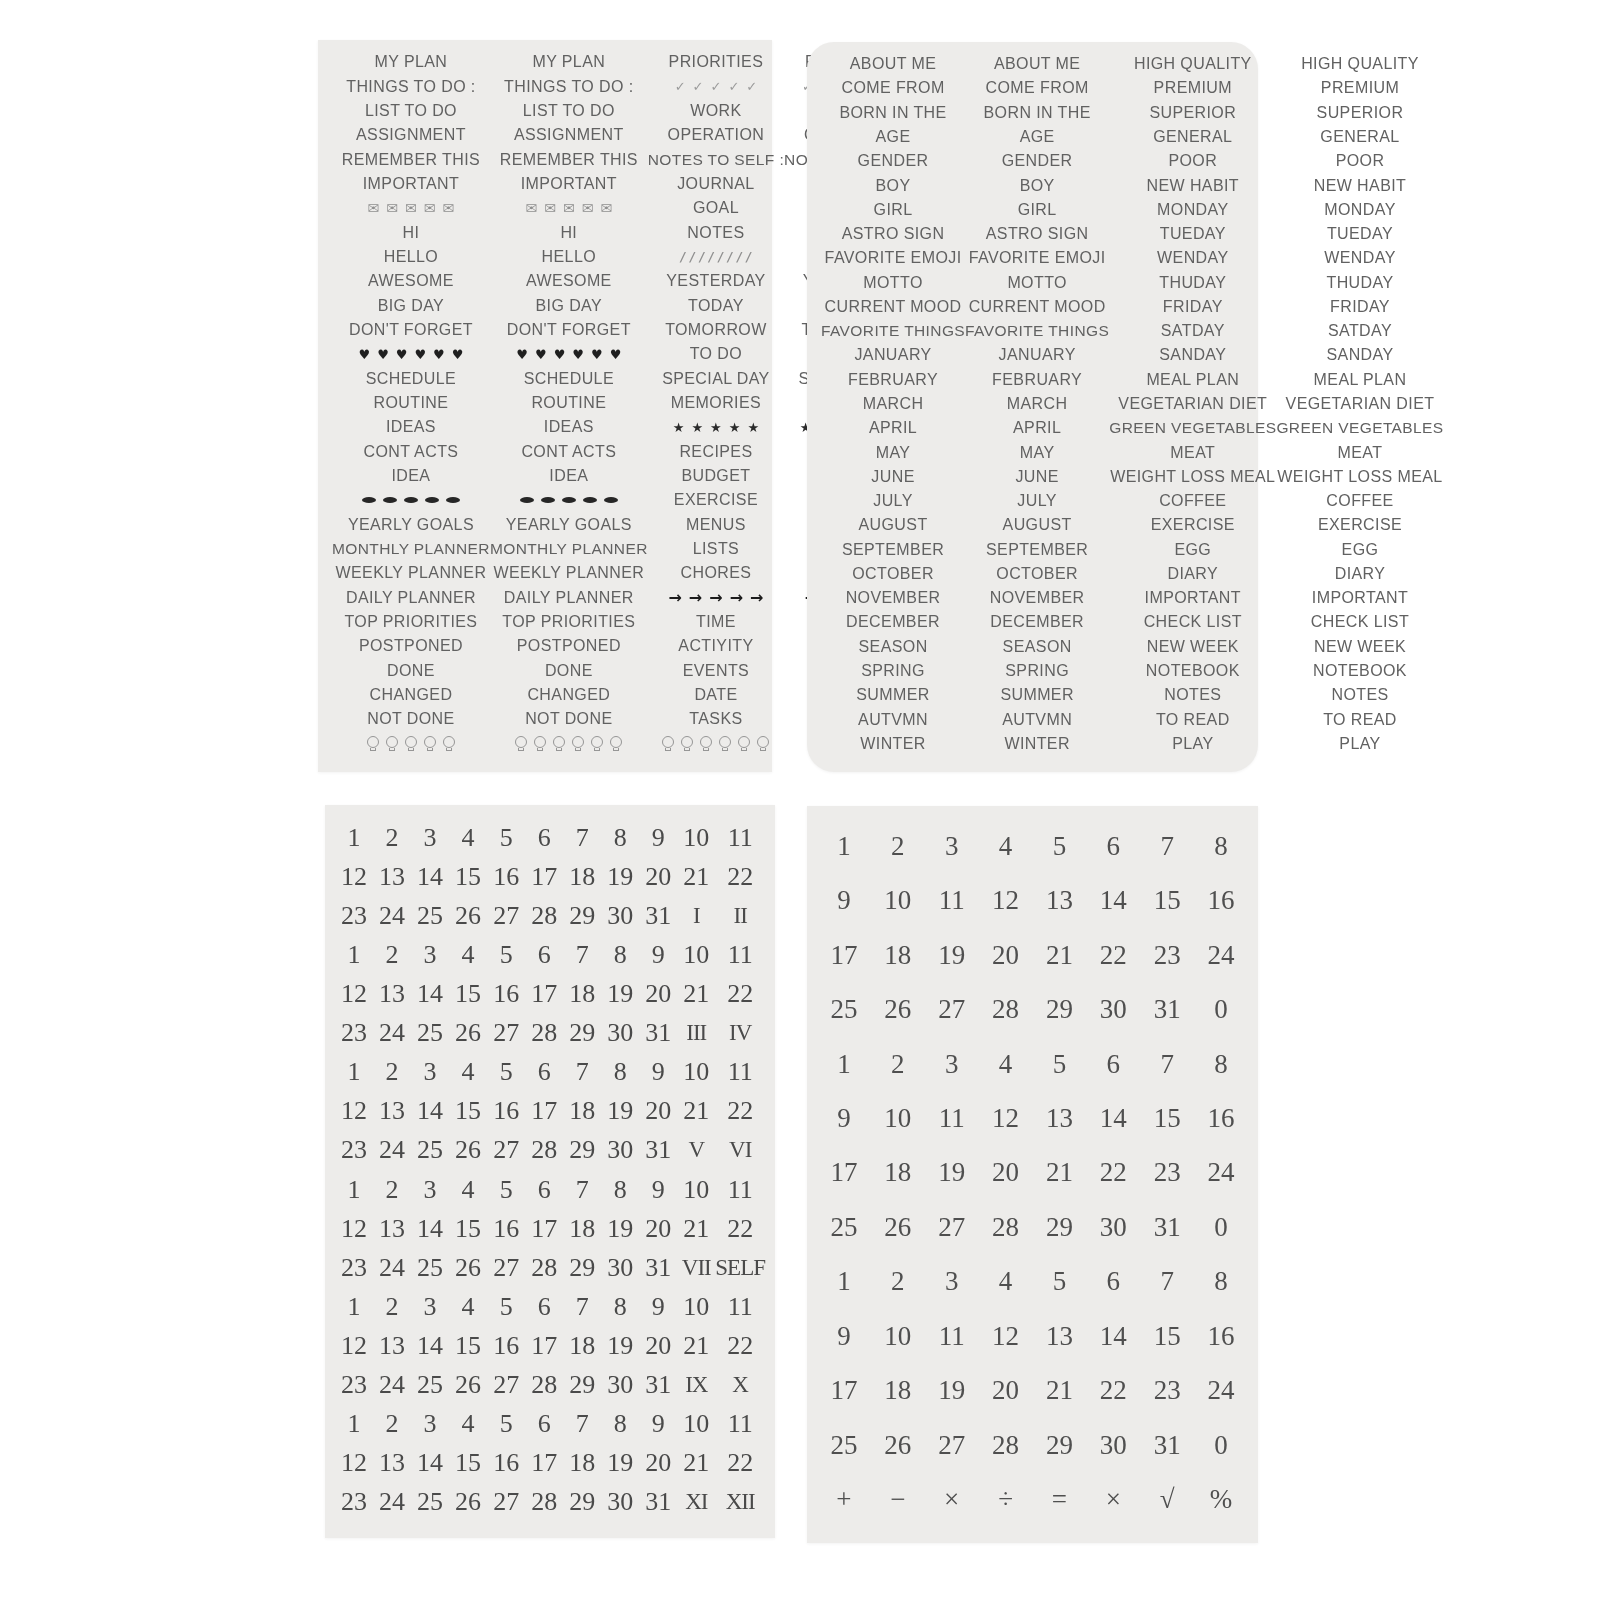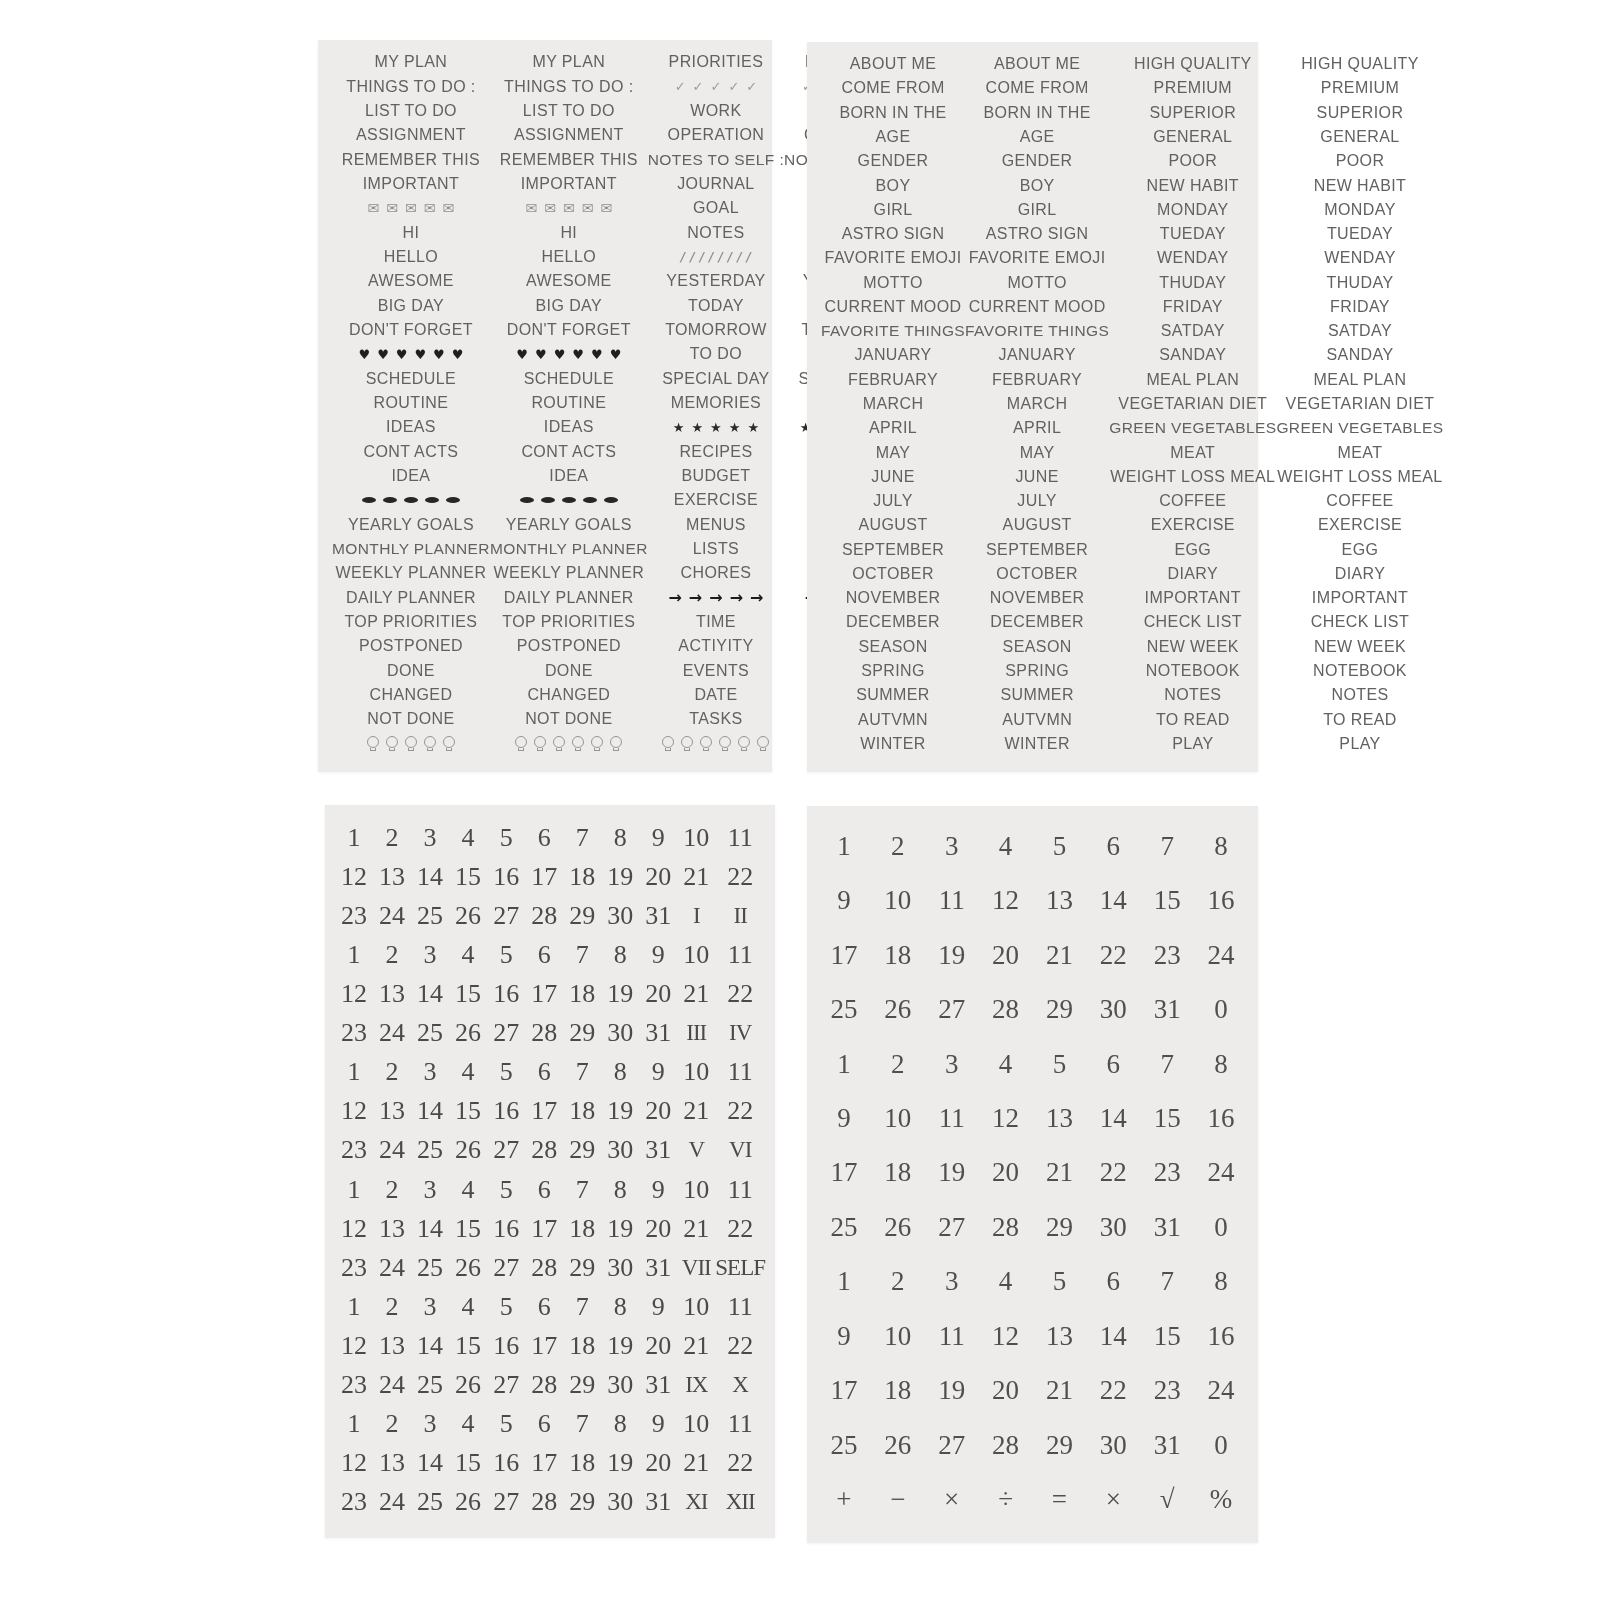--- a/index.html
+++ b/index.html
@@ -1,20 +1,20 @@
 <!DOCTYPE html>
 <html><head>
 <meta charset="utf-8">
 <style>
   html,body{margin:0;padding:0;background:#ffffff;}
   #canvas{position:relative;width:1600px;height:1600px;background:#ffffff;overflow:hidden;
           font-family:"Liberation Sans",sans-serif;}
   .sheet{position:absolute;background:#edecea;box-shadow:0 1px 3px rgba(0,0,0,0.05);box-sizing:border-box;}
   #ws0{left:318px;top:40px;width:454px;height:732px;}
-  #ws1{left:807px;top:42px;width:451px;height:730px;}
+  #ws1{left:807px;top:42px;width:451px;height:730px;border-radius:27px;}
   #ns0{left:325px;top:805px;width:450px;height:733px;}
   #ns1{left:807px;top:806px;width:451px;height:737px;}
 
   .words{display:grid;grid-template-columns:repeat(4,1fr);grid-template-rows:repeat(29,1fr);
          padding:10px 14px 16px;}
   .numbers{display:grid;padding:13px 10px 16px;}
   #ns0{grid-template-rows:repeat(18,1fr);}
   #ns1{grid-template-rows:repeat(13,1fr);}
 
   .wcell,.ncell{display:flex;align-items:center;justify-content:center;overflow:visible;}

